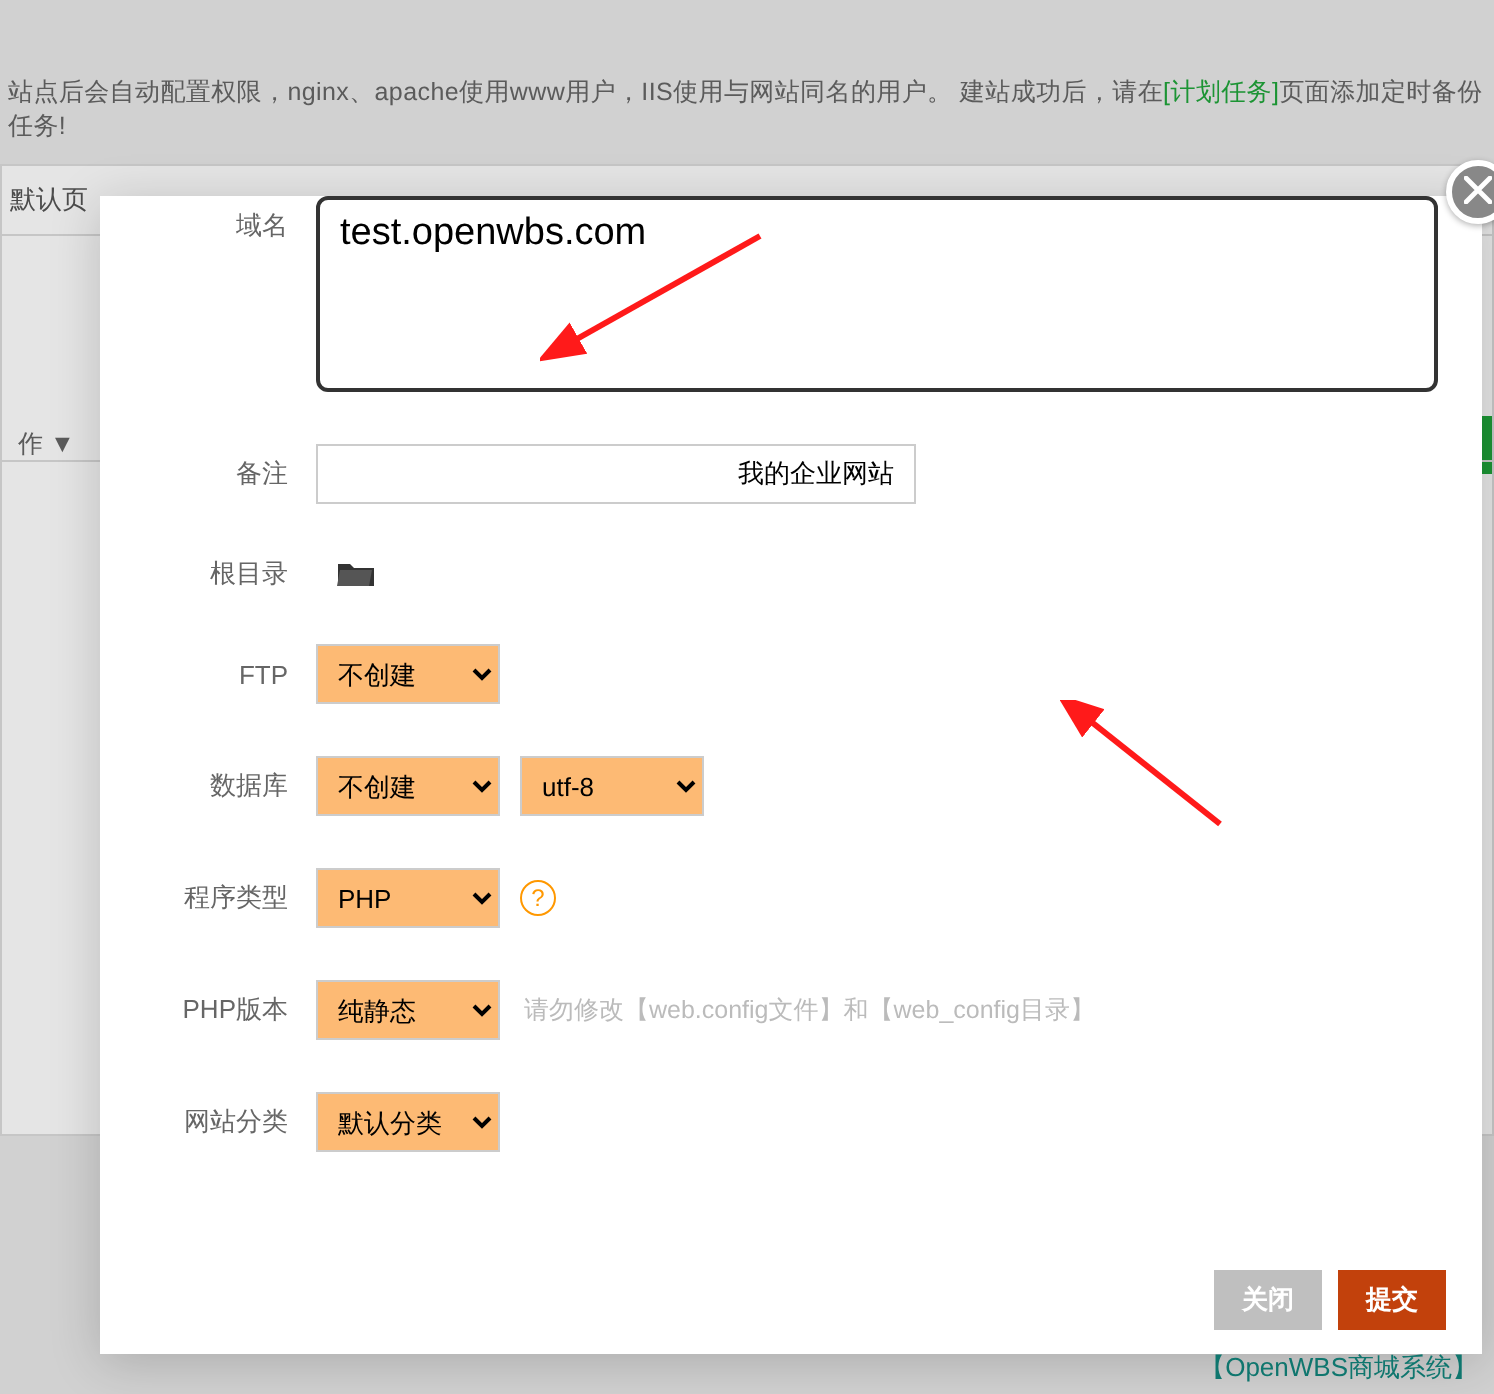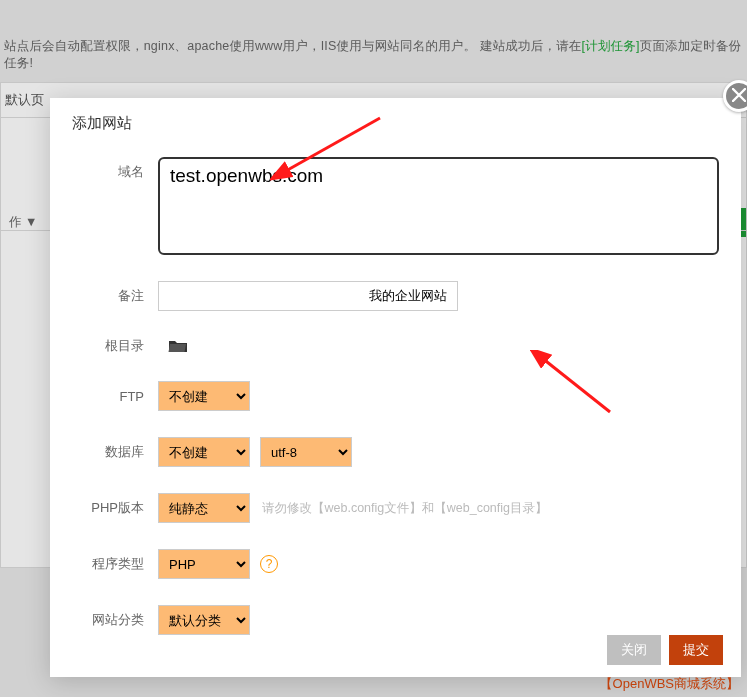--- a/index.html
+++ b/index.html
@@ -72,21 +72,21 @@
       padding: 6px 10px;
       min-width: 58px;
       text-align: center;
       font-size: 12px;
     }
     .footer-brand {
       position: absolute;
       right: 8px;
       bottom: 4px;
       font-size: 13px;
-      color: #c2410c;
+      color: #0f766e;
       margin-left: 40px;
     }
 
     
     .overlay {
       position: absolute;
       inset: 0;
       background: rgba(0,0,0,0.10);
     }
     .modal {
@@ -205,20 +205,21 @@
     }
     .btn {
       min-width: 52px;
       height: 30px;
       border: none;
       padding: 0 14px;
       font-size: 13px;
       font-family: inherit;
       cursor: pointer;
       color: #fff;
+      font-weight: bold;
     }
     .btn-cancel { background: #bfbfbf; }
     .btn-submit { background: #c2410c; }
 
     
     .arrow {
       position: absolute;
       pointer-events: none;
     }
   </style>
@@ -246,21 +247,20 @@
 
 <div class="modal">
   <div class="modal-close">
     <span>
       <svg viewBox="0 0 14 14">
           <path d="M1 1 L13 13 M13 1 L1 13" stroke="#fff" stroke-width="2.4" stroke-linecap="round"></path>
         </svg>
     </span>
   </div>
 
-  <div class="modal-title">添加网站</div>
 
   <div class="form">
 
     <div class="row">
       <div class="lbl">域名</div>
       <textarea style="">test.openwbs.com</textarea>
     </div>
 
     <div class="row row-center">
       <div class="lbl">备注</div>
@@ -282,29 +282,29 @@
       <select><option>不创建</option></select>
     </div>
 
     <div class="row row-center">
       <div class="lbl">数据库</div>
       <select><option>不创建</option></select>
       <select class="gap"><option>utf-8</option></select>
     </div>
 
     <div class="row row-center">
+      <div class="lbl">程序类型</div>
+      <select><option>PHP</option></select>
+      <span class="help-icon">?</span>
+    </div>
+
+    <div class="row row-center">
       <div class="lbl">PHP版本</div>
       <select><option>纯静态</option></select>
       <span class="hint">请勿修改【web.config文件】和【web_config目录】</span>
-    </div>
-
-    <div class="row row-center">
-      <div class="lbl">程序类型</div>
-      <select><option>PHP</option></select>
-      <span class="help-icon">?</span>
     </div>
 
     <div class="row row-center">
       <div class="lbl">网站分类</div>
       <select><option>默认分类</option></select>
     </div>
 
   </div>
 
   <div class="modal-footer">

